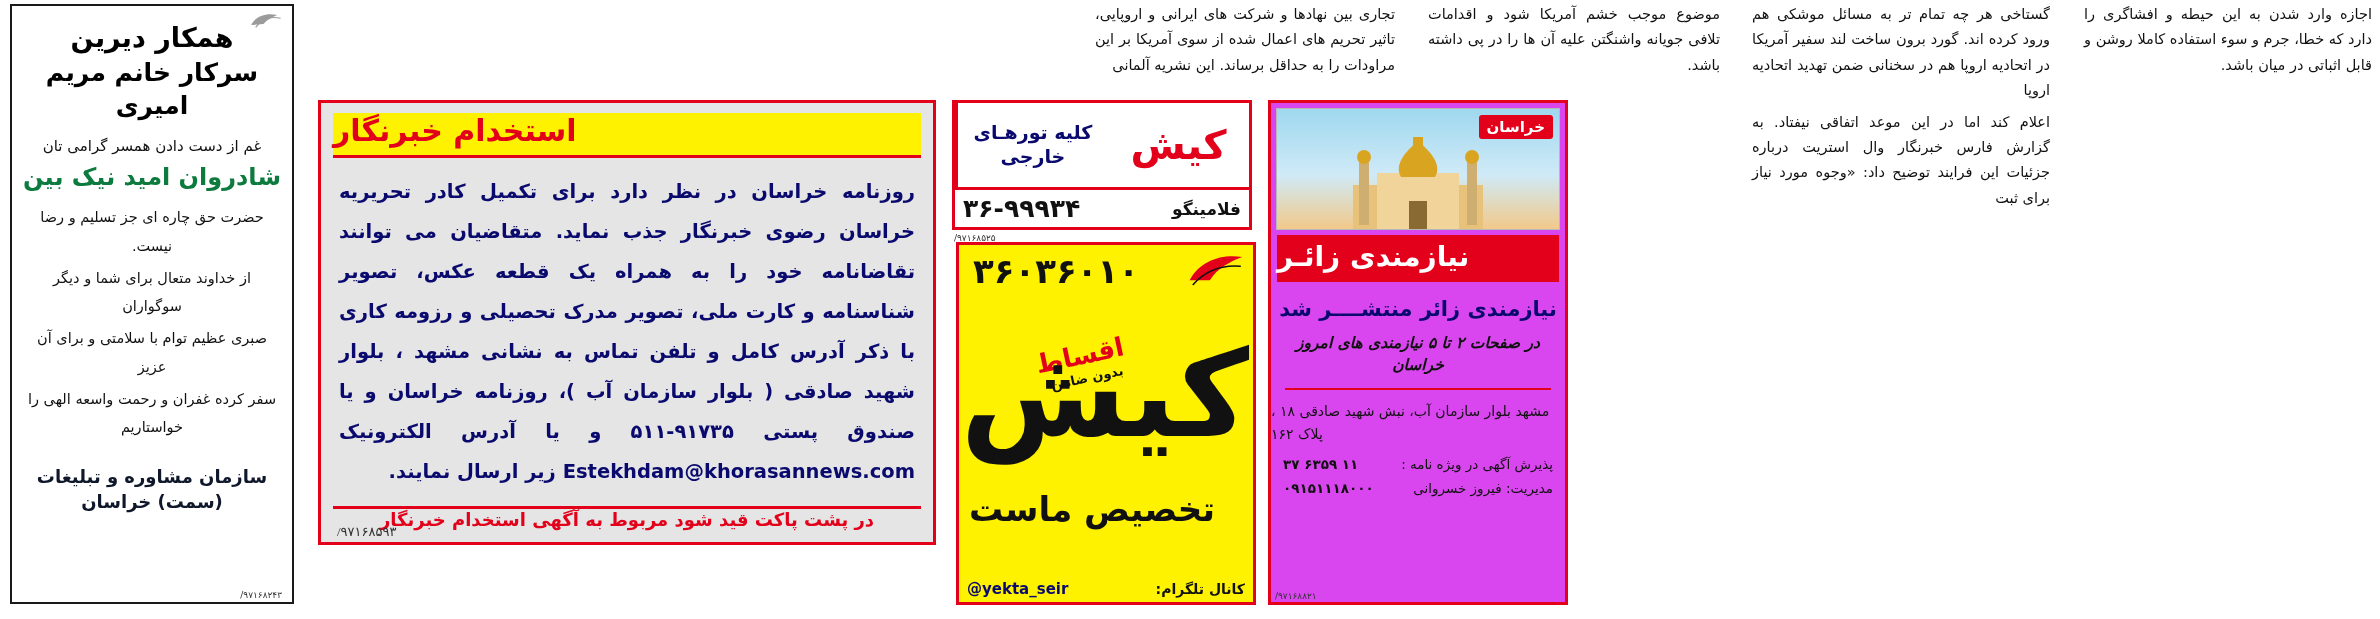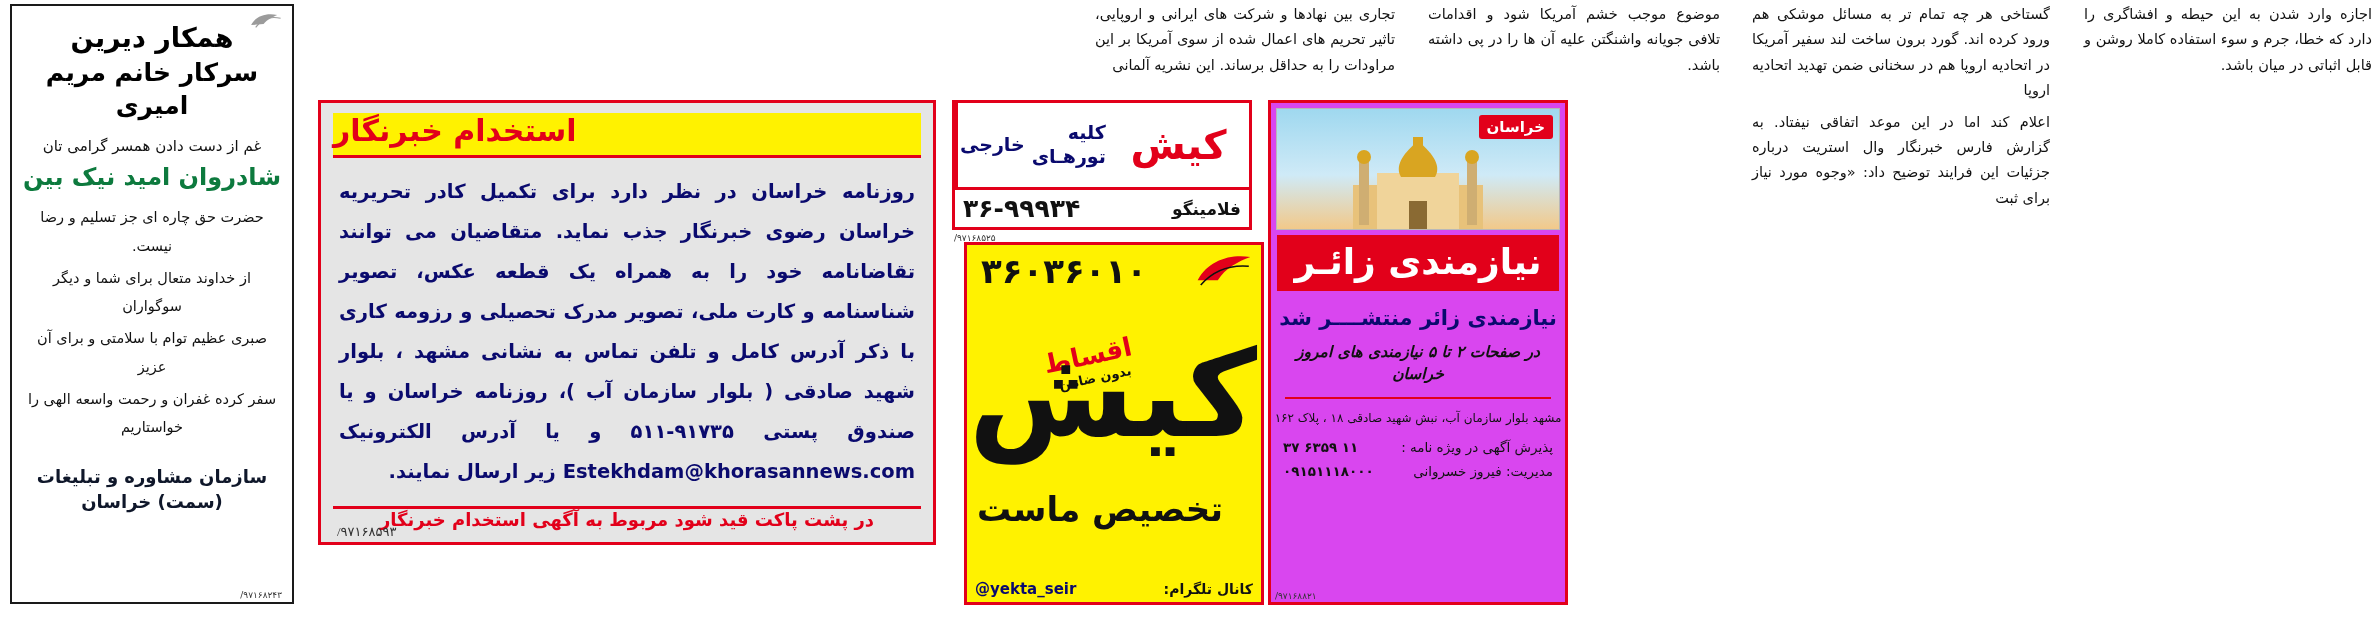--- a/index.html
+++ b/index.html
@@ -197,21 +197,21 @@
     box-sizing: border-box;
     background: #fff;
     display: flex;
     direction: rtl;
   }
   .kish-top .left-cell {
     width: 52%;
     border-left: 3px solid #e2001a;
     box-sizing: border-box;
     display: flex;
-    flex-direction: row;
+    flex-direction: column;
     align-items: center;
     justify-content: center;
     padding: 2px;
   }
   .kish-top .left-cell .l1 {
     font-size: 19px; font-weight: bold; color: #0a0a6e; line-height: 1.25;
   }
   .kish-top .left-cell .l2 {
     font-size: 19px; font-weight: bold; color: #0a0a6e; line-height: 1.25;
   }
@@ -245,21 +245,21 @@
   .kish-phone-row .phone {
     font-size: 25px; font-weight: bold; color: #111; direction: ltr;
   }
   .kish-code-a {
     position: absolute;
     left: 2px; top: 133px;
     font-size: 9px; color: #333; direction: ltr;
   }
   .kish-main {
     position: absolute;
-    left: 12px; top: 142px;
+    left: 4px; top: 142px;
     width: 300px; height: 363px;
     border: 3px solid #e2001a;
     box-sizing: border-box;
     background: #fff200;
     overflow: hidden;
   }
   .kish-main .big-phone {
     position: absolute;
     left: 14px; top: 6px;
     font-size: 34px;
@@ -359,22 +359,22 @@
     left: 50%;
     transform: translateX(-50%);
     bottom: 0;
     width: 150px;
     height: 92px;
   }
   .niaz .redband {
     margin: 4px 6px 0 6px;
     background: #e2001a;
     color: #ffffff;
-    text-align: center;
-    font-size: 36px;
+    text-align: left;
+    font-size: 28px;
     font-weight: bold;
     padding: 7px 0 9px 0;
     line-height: 1.1;
   }
   .niaz .sub1 {
     text-align: center;
     color: #0a0a6e;
     font-weight: bold;
     font-size: 21px;
     margin-top: 14px;
@@ -387,22 +387,22 @@
     font-size: 15.5px;
     margin-top: 10px;
     line-height: 1.4;
     font-style: italic;
   }
   .niaz .rule {
     margin: 12px 14px 0 14px;
     border-top: 2px solid #e2001a;
   }
   .niaz .addr {
-    text-align: center;
-    font-size: 12px;
+    text-align: left;
+    font-size: 14px;
     color: #111;
     margin-top: 10px;
     line-height: 1.6;
   }
   .niaz .contact {
     margin: 8px 12px 0 12px;
     font-size: 13.5px;
     color: #111;
     line-height: 1.75;
   }

